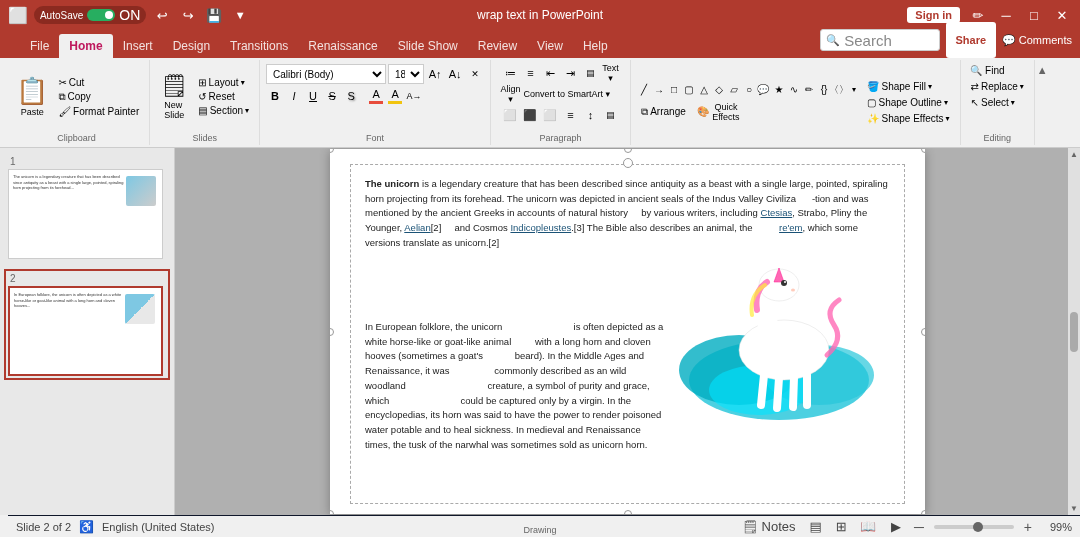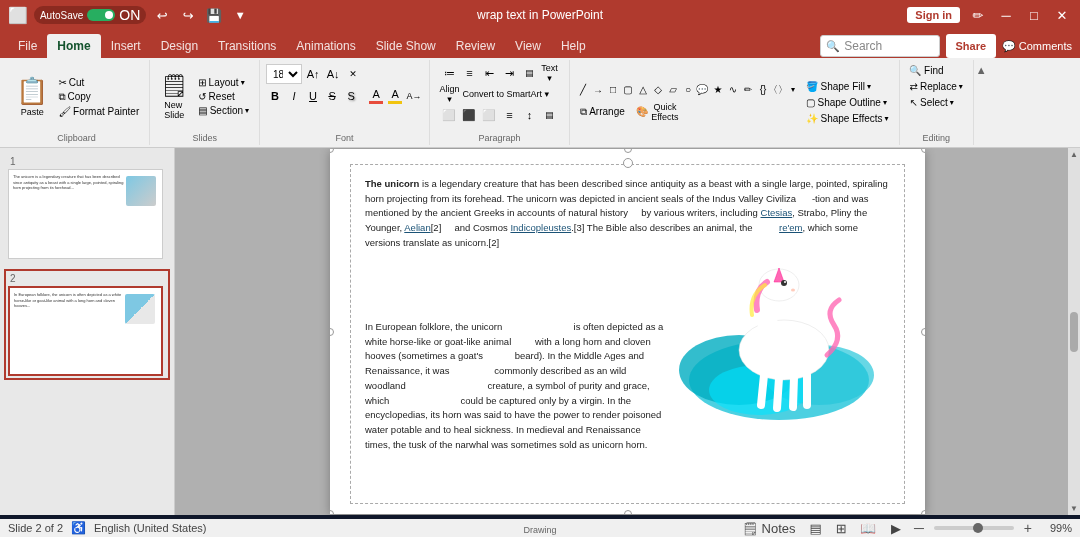--- a/index.html
+++ b/index.html
@@ -22,37 +22,37 @@
     .autosave-toggle { background: #27ae60; width: 28px; height: 12px; border-radius: 6px; position: relative; }
     .autosave-toggle::after { content: ''; position: absolute; right: 2px; top: 2px; width: 8px; height: 8px; background: white; border-radius: 50%; }
     .title-btn { width: 20px; height: 20px; display: flex; align-items: center; justify-content: center; cursor: pointer; font-size: 13px; }
 
     
     #ribbon-tabs {
       height: 28px;
       background: #b03a2e;
       display: flex;
       align-items: flex-end;
-      padding-left: 8px;
+      padding-left: 20px;
     }
     .ribbon-tab {
       padding: 4px 10px;
       font-size: 12px;
       color: rgba(255,255,255,0.85);
       cursor: pointer;
       border-radius: 3px 3px 0 0;
       height: 24px;
       display: flex;
       align-items: center;
     }
-    .ribbon-tab.active { background: #f0f0f0; color: #14532d; font-weight: 600; }
+    .ribbon-tab.active { background: #f0f0f0; color: #be185d; font-weight: 600; }
     .ribbon-tab.shape-format { background: #f0f0f0; color: #333; }
     #ribbon-tabs .spacer { flex: 1; }
     #ribbon-tabs .right-actions { display: flex; align-items: center; gap: 6px; padding-right: 8px; }
-    .share-btn { background: white; color: #b03a2e; border: none; border-radius: 3px; padding: 2px 10px; font-size: 11px; cursor: pointer; font-weight: 600; height: 24px; }
+    .share-btn { background: white; color: #b03a2e; border: none; border-radius: 3px; padding: 2px 10px; font-size: 11px; cursor: pointer; font-weight: 600; height: 36px; }
     .comments-btn { color: white; font-size: 11px; cursor: pointer; display: flex; align-items: center; gap: 3px; }
 
     
     #ribbon {
       height: 90px;
       background: #f0f0f0;
       border-bottom: 1px solid #ccc;
       display: flex;
       align-items: stretch;
       padding: 2px 4px;
@@ -240,27 +240,28 @@
       height: 8px;
       background: white;
       border: 1px solid #999;
       border-radius: 50%;
     }
 
     
     #status-bar {
       height: 22px;
       background: #f0f0f0;
-      border-top: 4px solid #0f172a;
+      border-top: 1px solid #0f172a;
       display: flex;
       align-items: center;
       padding: 0 8px;
       gap: 8px;
       font-size: 11px;
       color: #444;
+      margin-left: 8px;
     }
     #status-bar .spacer { flex: 1; }
     .status-icon-btn {
       cursor: pointer;
       padding: 0 3px;
       font-size: 13px;
     }
     .zoom-slider {
       width: 80px;
       height: 4px;
@@ -337,30 +338,30 @@
     <span class="title-btn close-btn">✕</span>
   </div>
 </div>
 
 <div id="ribbon-tabs">
   <div class="ribbon-tab">File</div>
   <div class="ribbon-tab active">Home</div>
   <div class="ribbon-tab">Insert</div>
   <div class="ribbon-tab">Design</div>
   <div class="ribbon-tab">Transitions</div>
-  <div class="ribbon-tab">Animations</div>
+  <div class="ribbon-tab">Renaissance</div>
   <div class="ribbon-tab">Slide Show</div>
   <div class="ribbon-tab">Review</div>
   <div class="ribbon-tab">View</div>
   <div class="ribbon-tab">Help</div>
   <div class="spacer"></div>
   <div class="right-actions">
     <div class="ribbon-search">
       <span style="color:#666; font-size:11px;">🔍</span>
-      <span style="color:#888; font-size:12px;">Search</span>
+      <span style="color:#888; font-size:15px;">Search</span>
     </div>
     <button class="share-btn">Share</button>
     <div class="comments-btn">
       <span>💬</span>
       <span>Comments</span>
     </div>
   </div>
 </div>
 
 <div id="ribbon">
@@ -411,20 +412,23 @@
           <span style="font-size:8px;">▾</span>
         </div>
       </div>
     </div>
     <span class="ribbon-group-label">Slides</span>
   </div>
 
   <div class="ribbon-group" style="min-width:170px;">
     <div class="ribbon-group-content" style="flex-direction:column; align-items:flex-start; gap:3px;">
       <div class="ribbon-row" style="gap:2px;">
+        <select class="font-selector">
+          <option>Calibri (Body)</option>
+        </select>
         <select class="size-selector">
           <option>18</option>
         </select>
         <button class="format-btn" title="Increase font size">A↑</button>
         <button class="format-btn" title="Decrease font size">A↓</button>
         <button class="format-btn" title="Clear formatting" style="font-size:9px;">✕</button>
       </div>
       <div class="ribbon-row" style="gap:1px;">
         <button class="format-btn bold">B</button>
         <button class="format-btn italic">I</button>

